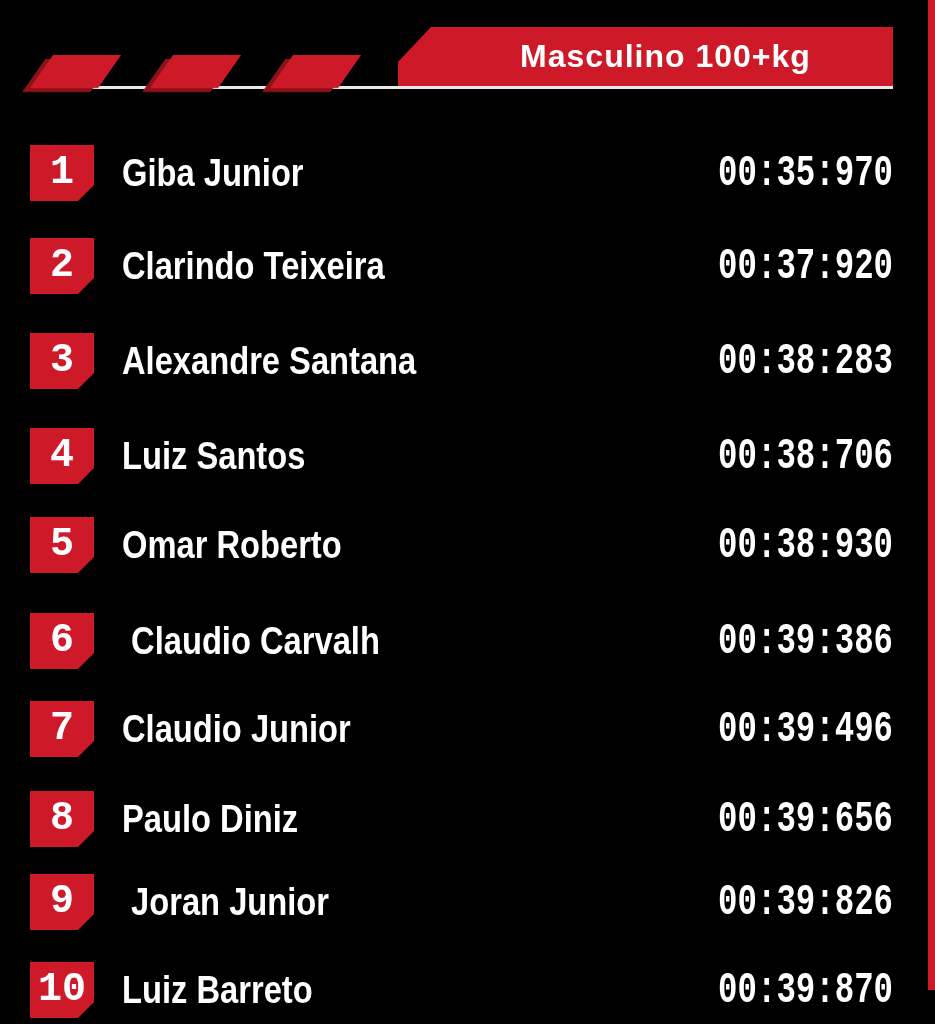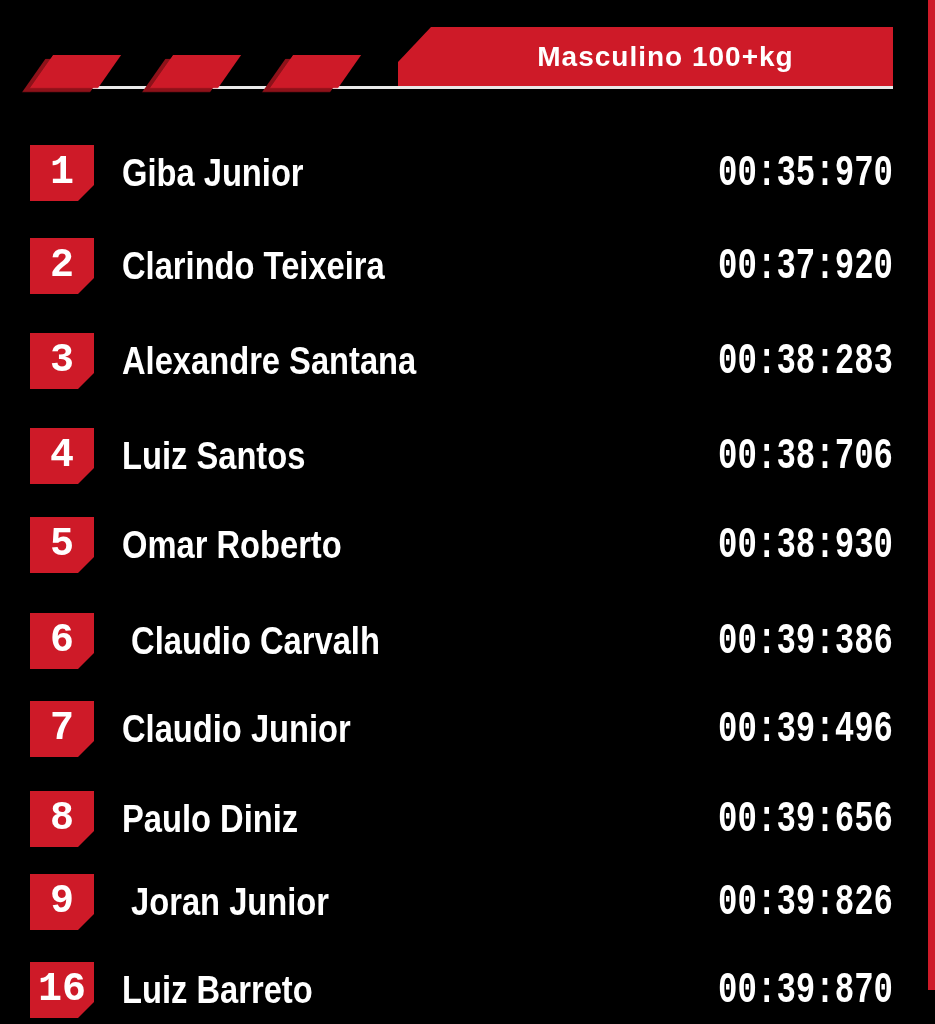--- a/index.html
+++ b/index.html
@@ -21,21 +21,21 @@
   }
   .stripe.s1{left:30px}.stripe.s2{left:150px}.stripe.s3{left:270px}
   .banner{
     position:absolute;left:398px;top:27px;width:495px;height:59px;
     background:var(--red,#ce1a28);
     clip-path:polygon(33px 0,100% 0,100% 100%,0 100%,0 35px);
     display:flex;align-items:center;justify-content:center;
     padding-left:40px;box-sizing:border-box;
   }
   .banner .title{
-    color:var(--text,#fff);font-size:28px;font-weight:bold;letter-spacing:1px;
+    color:var(--text,#fff);font-size:32px;font-weight:bold;letter-spacing:1px;
     white-space:pre;
   }
   .right-bar{
     position:absolute;left:928px;top:0;width:7px;height:990px;
     background:var(--red,#ce1a28);
   }
   
   .row{position:absolute;left:0;width:100%;height:56px;}
   .badge{
     position:absolute;left:30px;top:0;width:64px;height:56px;
@@ -132,19 +132,19 @@
   </div>
   <div class="row" style="top:874px">
     <div class="badge">
         <span>9</span>
       </div>
     <div class="name"> Joran Junior</div>
     <div class="time">00:39:826</div>
   </div>
   <div class="row" style="top:962px">
     <div class="badge">
-        <span>16</span>
+        <span>10</span>
       </div>
     <div class="name">Luiz Barreto</div>
     <div class="time">00:39:870</div>
   </div>
 
 </div>
 
 </body></html>

